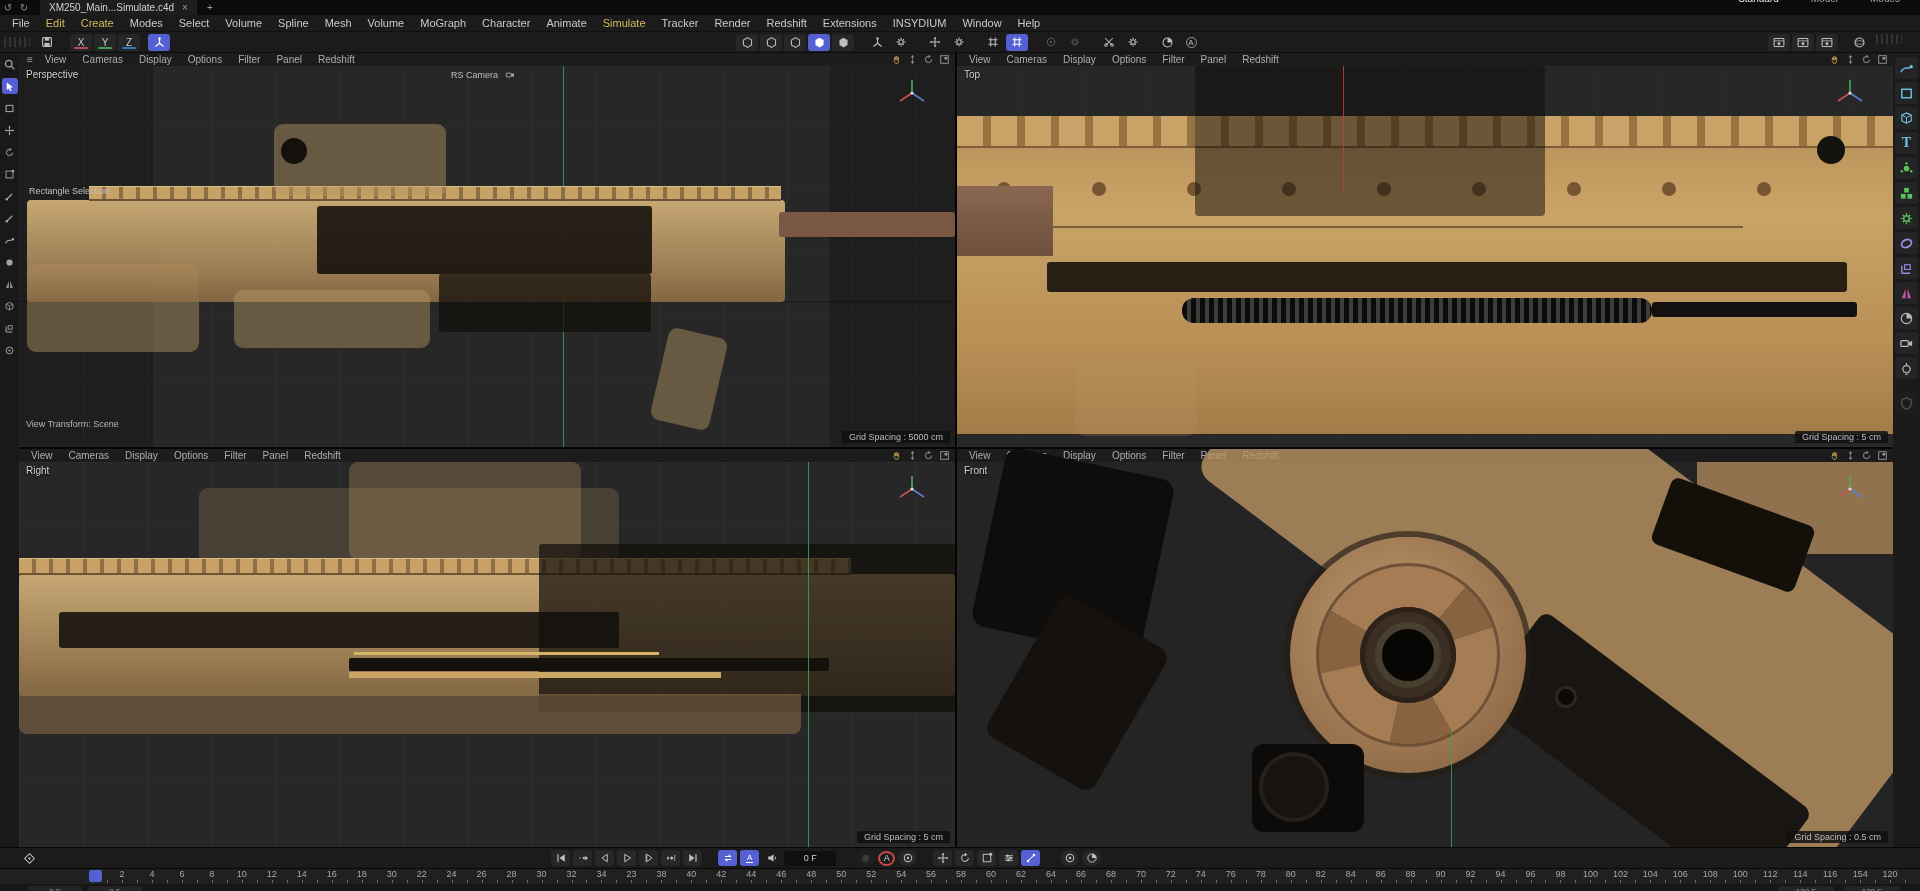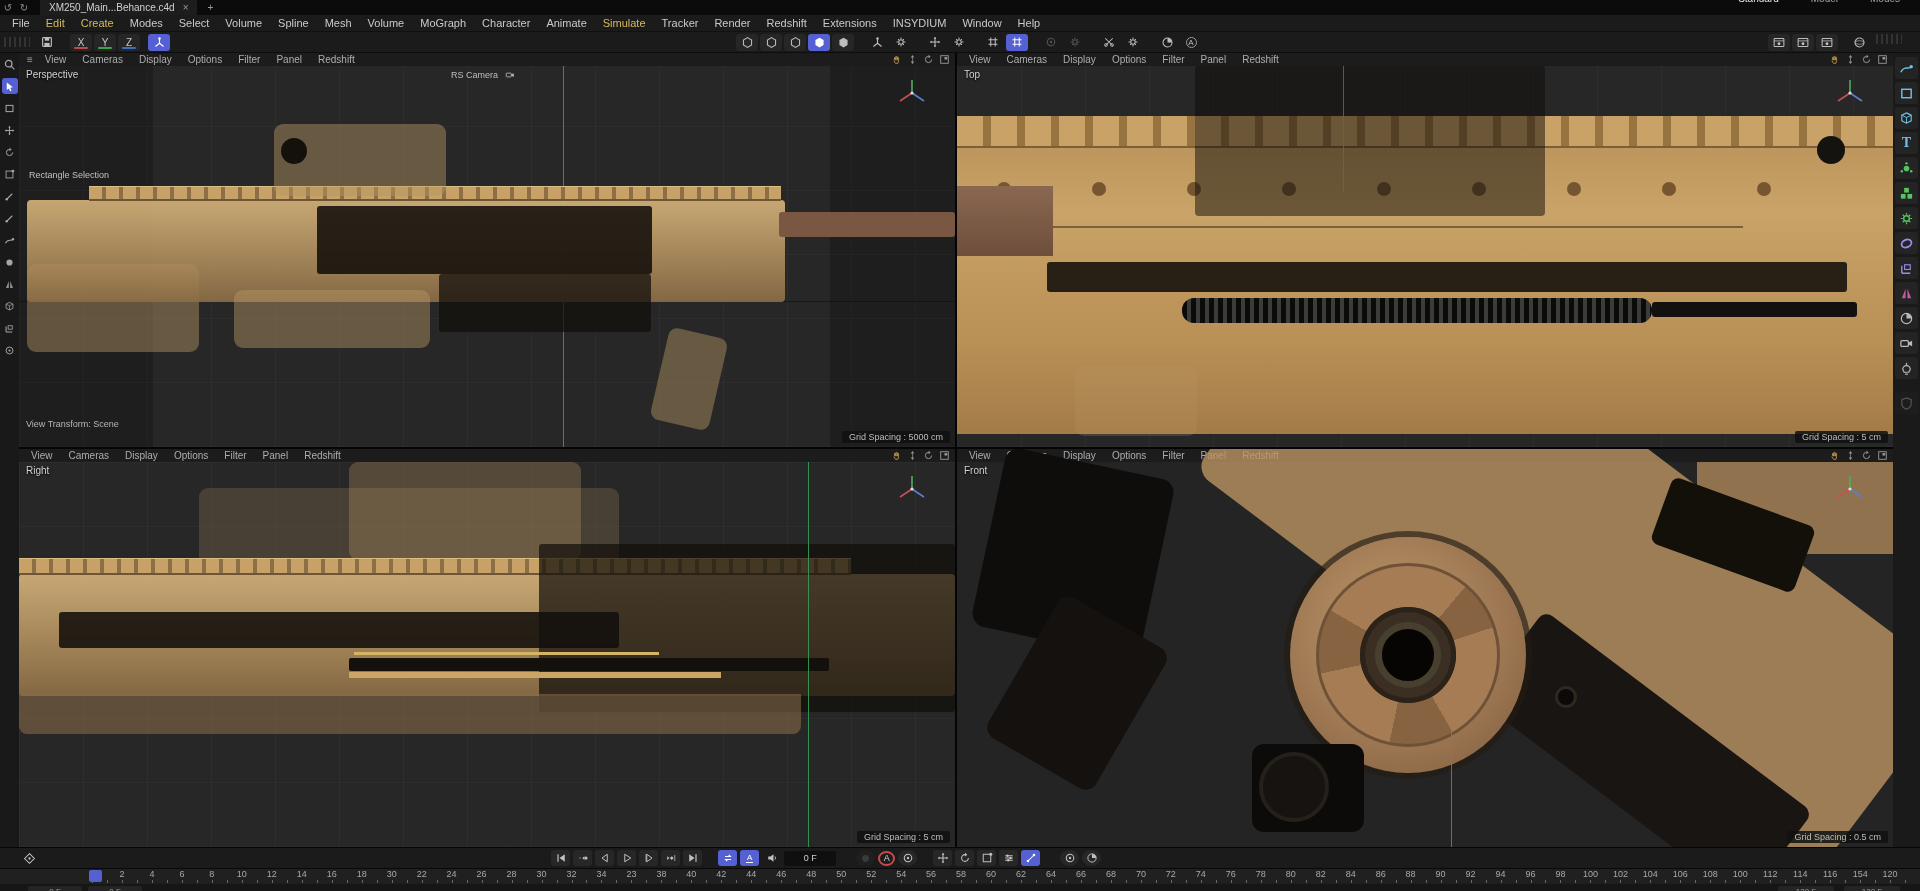--- a/index.html
+++ b/index.html
@@ -61,21 +61,21 @@
   .vp-nav .nv{width:13px;height:11px;display:flex;align-items:center;justify-content:center;color:#9a9a9a}
   .vp-nav .nv.pan{color:#c7a04e}
   .vp-content{position:relative;flex:1;background:
       repeating-linear-gradient(0deg,rgba(255,255,255,.028) 0 1px,transparent 1px 64px),
       repeating-linear-gradient(90deg,rgba(255,255,255,.028) 0 1px,transparent 1px 64px),
       #272727}
   .vp-label{position:absolute;top:3px;left:7px;font-size:10px;color:#d2d2d2;text-shadow:0 1px 2px #000;z-index:30}
   .grid-badge{position:absolute;right:5px;bottom:4px;background:rgba(17,17,17,.85);padding:1px 7px;font-size:9px;color:#bdbdbd;border-radius:2px;z-index:30}
   .vt-label{position:absolute;left:7px;bottom:18px;font-size:9px;color:#b5b5b5;z-index:30}
   .cam-label{position:absolute;top:4px;left:432px;font-size:9px;color:#bdbdbd;z-index:30;display:flex;gap:6px;align-items:center}
-  .sel-tip{position:absolute;top:104px;left:10px;font-size:9px;color:#c0c0c0;z-index:30}
+  .sel-tip{position:absolute;top:120px;left:10px;font-size:9px;color:#c0c0c0;z-index:30}
   .gizmo{position:absolute;top:10px;right:26px;z-index:30}
 
   
   .d{position:absolute}
   .letterbox{background:rgba(0,0,0,.22);top:0;bottom:0}
   .axis-line{width:1px;top:0;bottom:0;opacity:.85}
   .splines{position:absolute;inset:0;z-index:25;pointer-events:none}
   .rail{background:repeating-linear-gradient(90deg,#c7a165 0 13px,#8c6f45 13px 17px);border-top:1px solid #dcbd85;border-bottom:2px solid #6e5535}
   .tanbody{background:linear-gradient(180deg,rgba(212,178,122,.92),rgba(169,135,88,.88) 70%,rgba(140,110,70,.9));border-radius:4px}
   .ghost{background:var(--tanghost);border-radius:9px}
@@ -258,21 +258,21 @@
       </symbol>
   </defs>
 </svg>
 
 <div class="app">
 
   <div class="titlebar">
     <span class="histbtn">↺</span>
     <span class="histbtn">↻</span>
     <div class="doc-tab">
-      <span>XM250_Main...Behance.c4d</span>
+      <span>XM250_Main...Simulate.c4d</span>
       <span class="x">×</span>
     </div>
     <span class="newtab">+</span>
     <div class="layouts">
 
     <span class="layout-tab active">Standard</span>
         <span class="layout-tab">Model</span>
         <span class="layout-tab">Modes</span>
       </div>
   </div>

